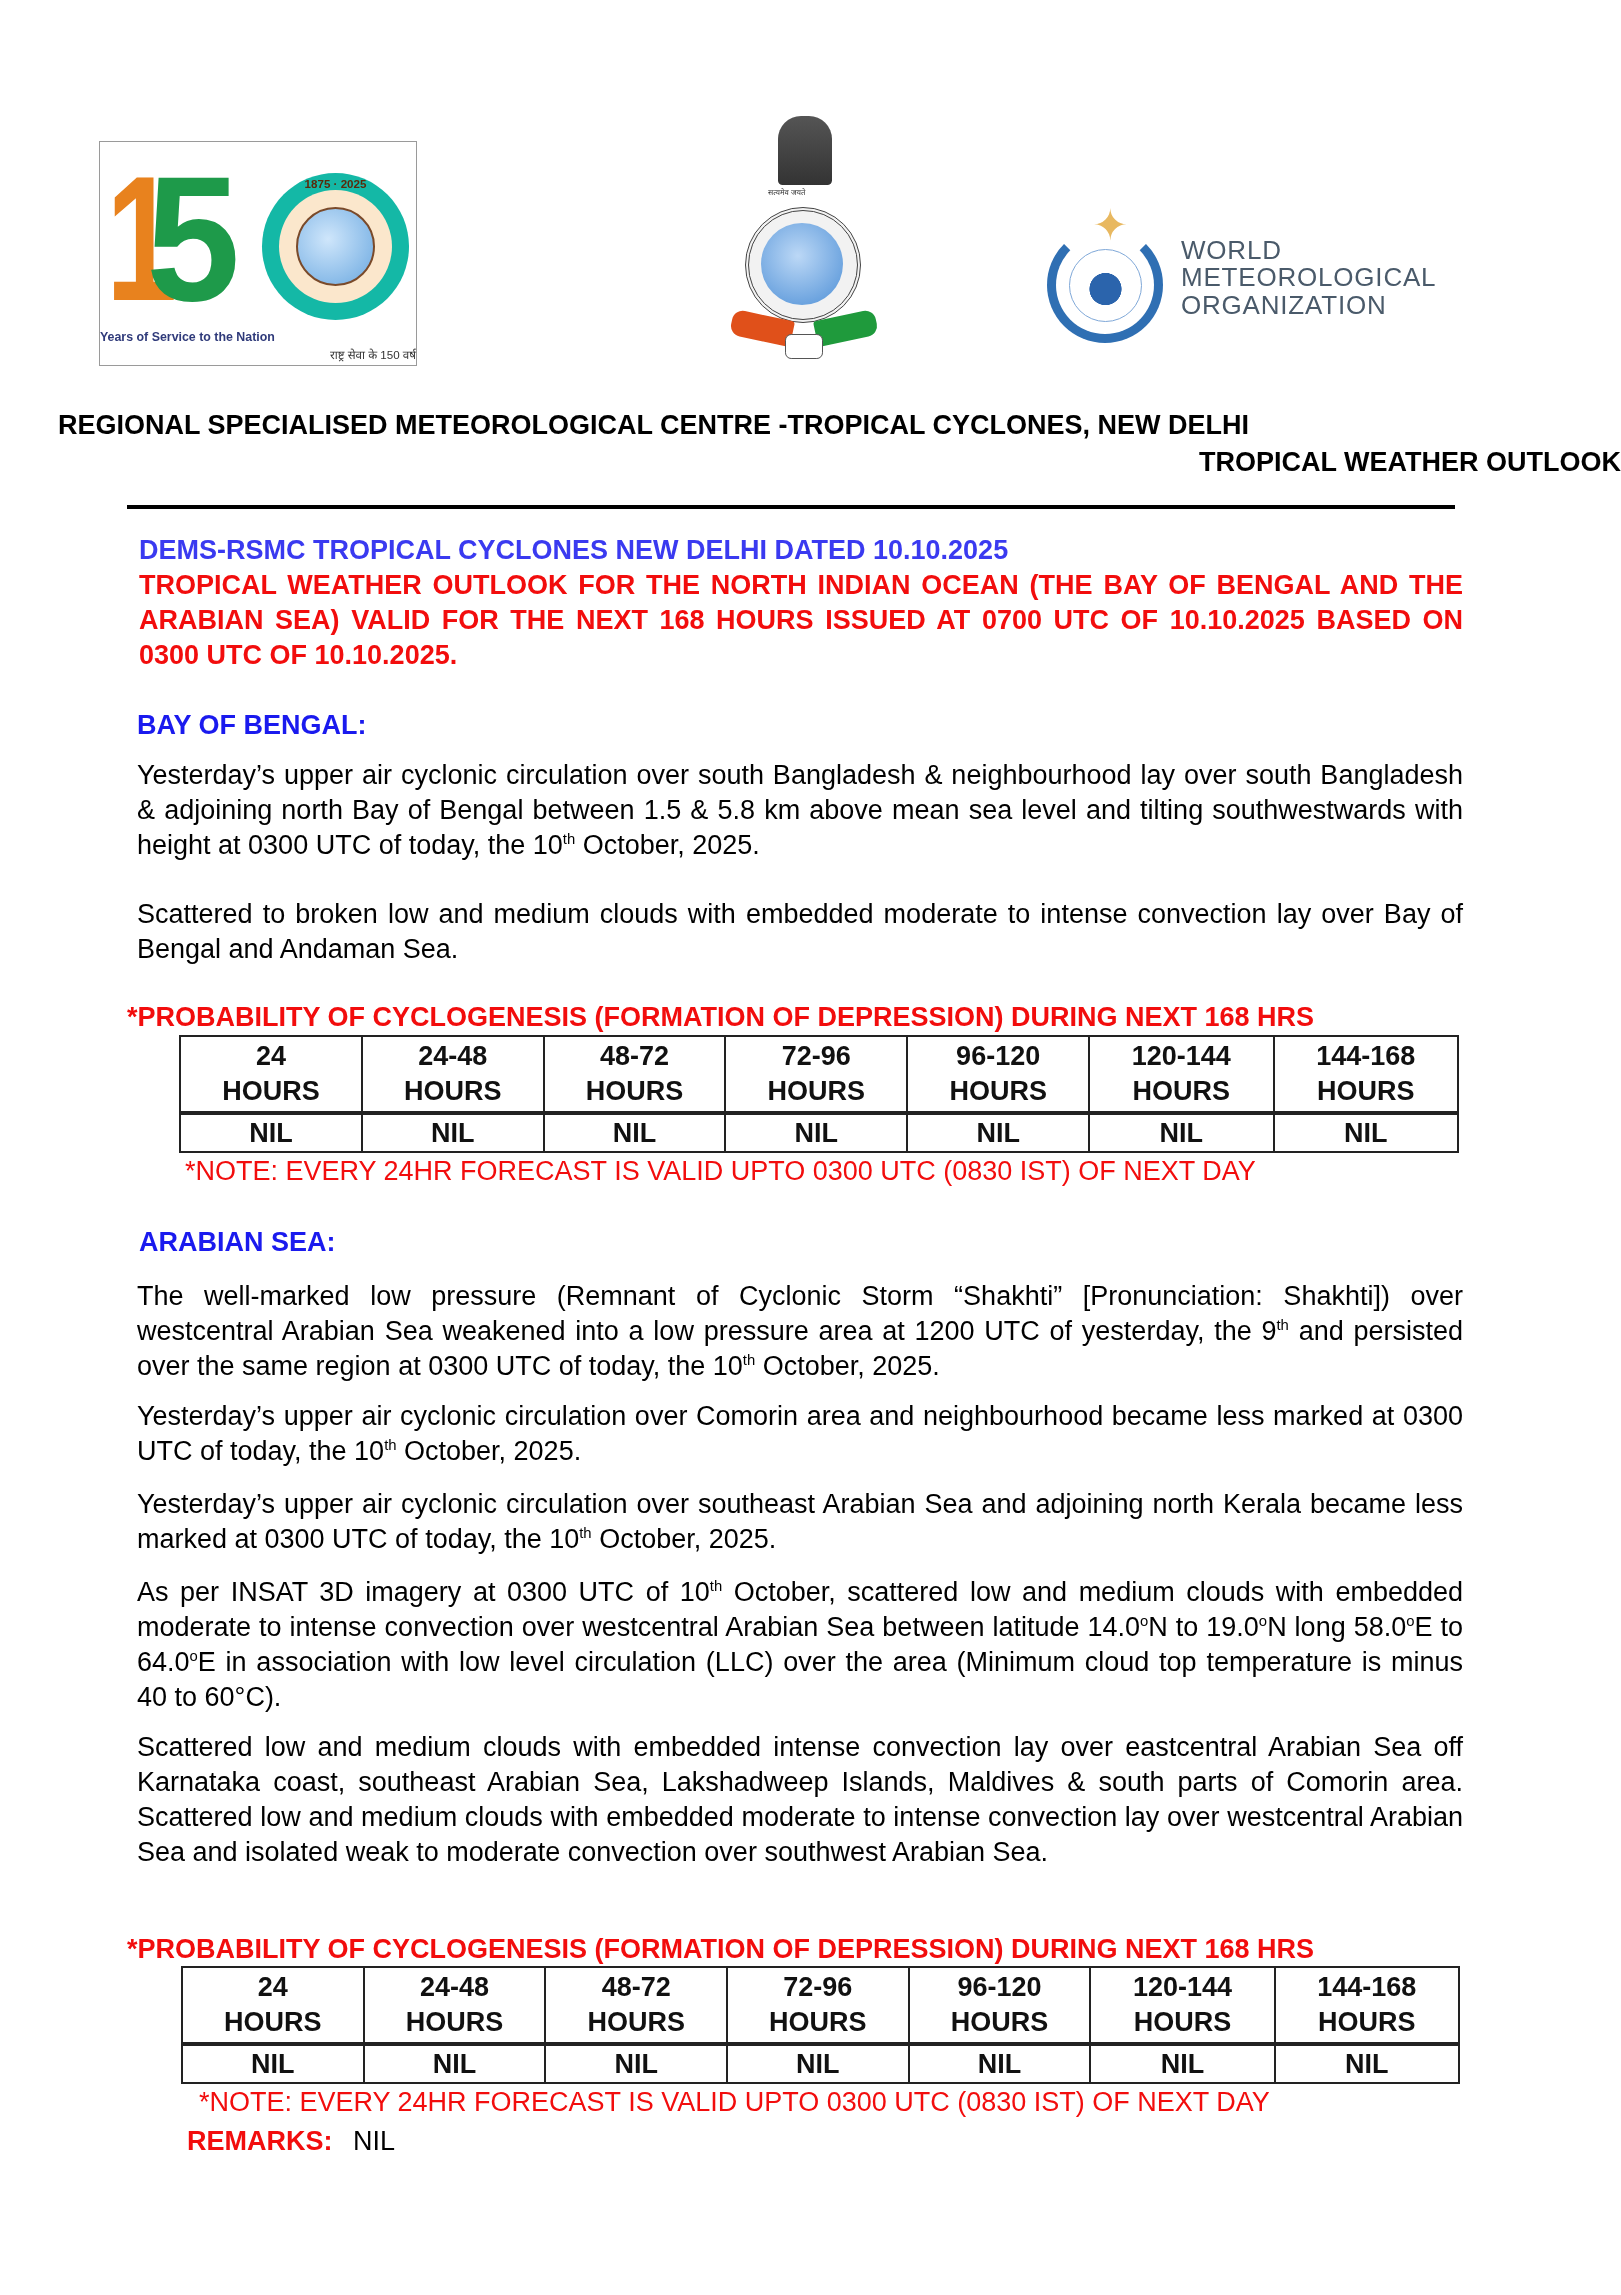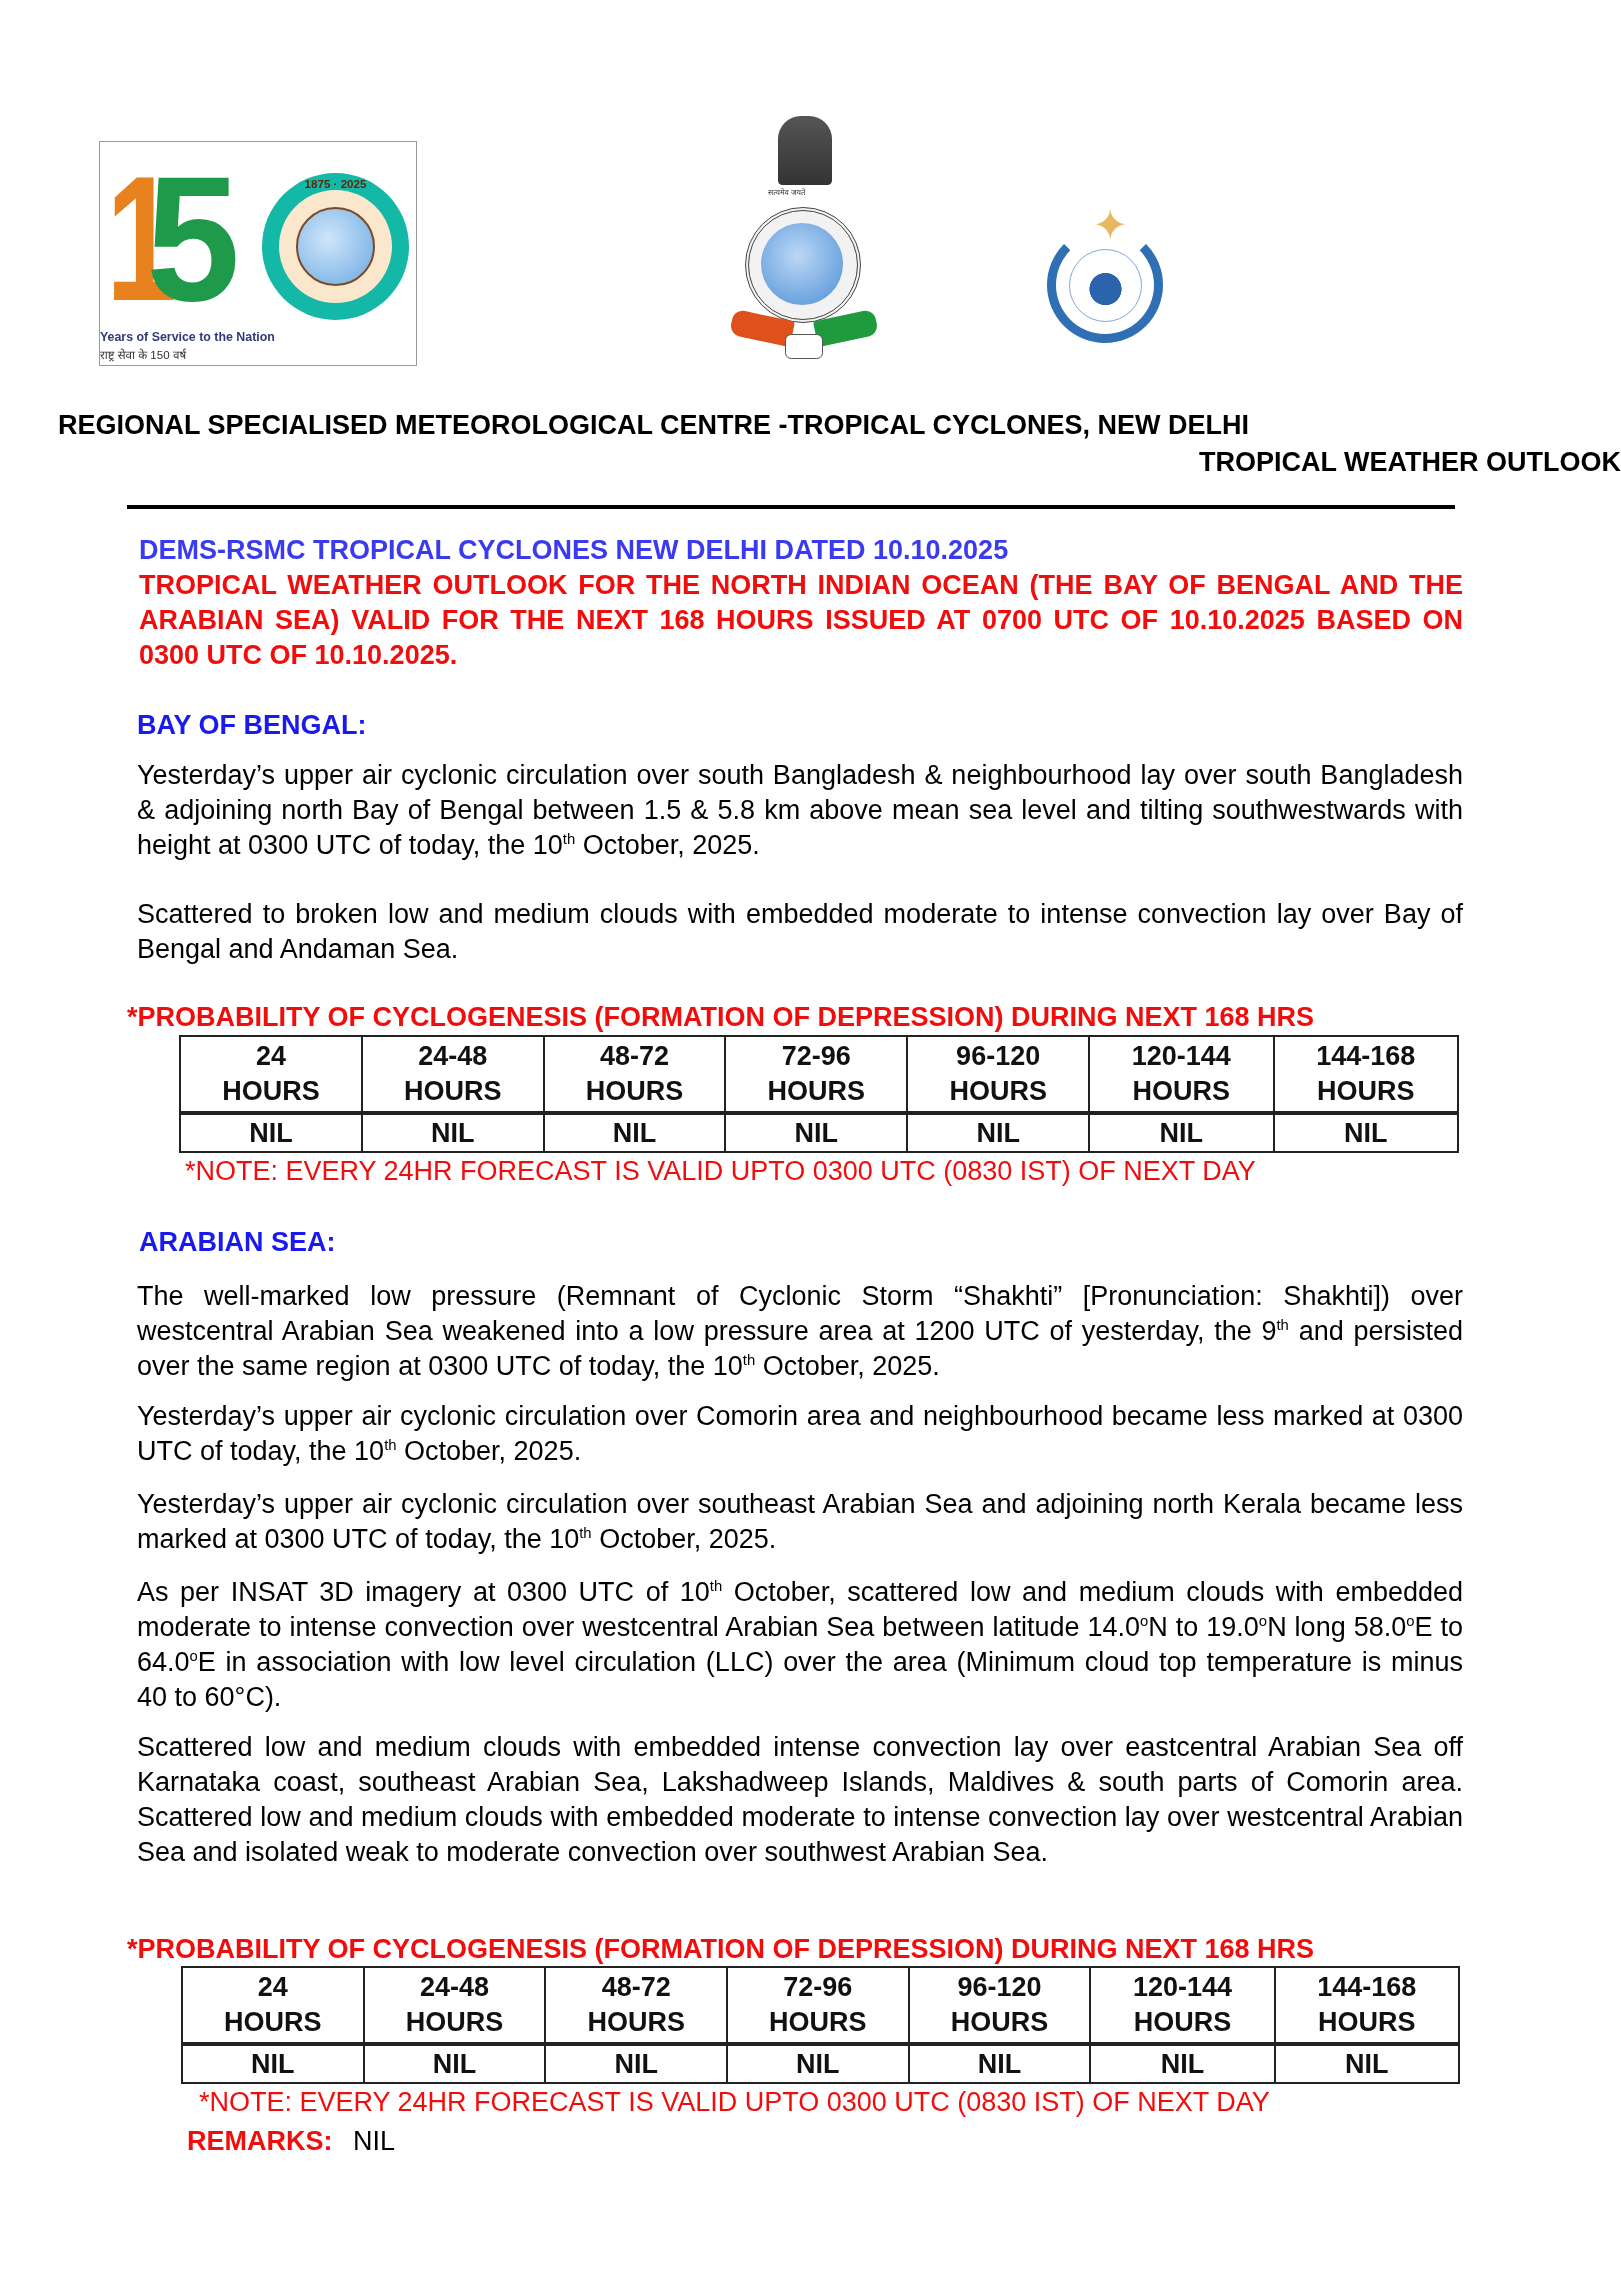--- a/index.html
+++ b/index.html
@@ -14,21 +14,21 @@
     left: 99px; top: 141px; width: 318px; height: 225px;
     border: 1.5px solid #9a9a9a; background: #fff; box-sizing: border-box;
   }
   .logo-150 .one { position:absolute; left:6.2px; top:7.7px; font: bold 178px/1 "Liberation Sans", sans-serif; color:#e8821e; letter-spacing:-7.7px; transform: scaleX(0.72); transform-origin:left top; }
   .logo-150 .five { position:absolute; left:46px; top:7.7px; font: bold 178px/1 "Liberation Sans", sans-serif; color:#1e9a4a; transform: scaleX(0.95); transform-origin:left top; }
   .logo-150 .ring { position:absolute; left:162px; top:31px; width:147px; height:147px; border-radius:50%; background:#14b8a6; }
   .logo-150 .ring .inner { position:absolute; left:17px; top:17px; width:113px; height:113px; border-radius:50%; background:#fbe7cc; }
   .logo-150 .ring .globe { position:absolute; left:34px; top:34px; width:79px; height:79px; border-radius:50%; background: radial-gradient(circle at 40% 40%, #cfe6fb, #6aa8e0); border:2.3px solid #7a4a2a; box-sizing:border-box; }
   .logo-150 .ring .years { position:absolute; left:0; right:0; top:4.6px; text-align:center; font: bold 11.6px/1 "Liberation Sans", sans-serif; color:#5a2a0a; }
   .logo-150 .tagline { position:absolute; left:0; right:0; bottom:21.6px; font: bold 12.4px/1 "Liberation Sans", sans-serif; color:#2f3a7a; }
-  .logo-150 .tagline-hi { position:absolute; left:0; right:0; bottom:4.6px; text-align:left; font: 11.6px/1 "Liberation Sans", sans-serif; color:#333; }
+  .logo-150 .tagline-hi { position:absolute; left:0; right:0; bottom:4.6px; text-align:right; font: 11.6px/1 "Liberation Sans", sans-serif; color:#333; }
 
   .logo-imd { left: 722px; top: 116px; width: 162px; height: 255px; }
   .logo-imd .emblem { position:absolute; left:56px; top:0; width:54px; height:69px; background: linear-gradient(#555, #333); border-radius: 23px 23px 4.6px 4.6px; }
   .logo-imd .motto { position:absolute; left:46px; top:73px; width:69px; text-align:left; font: 7.7px/1 "Liberation Sans", sans-serif; color:#333; }
   .logo-imd .seal { position:absolute; left:23px; top:91px; width:116px; height:116px; border-radius:50%; border:4.6px double #444; box-sizing:border-box; background:#f2f2f2; }
   .logo-imd .seal .map { position:absolute; left:12.4px; top:12.4px; width:82px; height:82px; border-radius:50%; background: radial-gradient(circle at 45% 40%, #bcd8f6, #4d8fd6); }
   .logo-imd .ribbon-l { position:absolute; left:9.3px; top:199px; width:62px; height:26px; background:#e0501a; border-radius: 10.8px 3.1px 3.1px 10.8px; transform: rotate(12deg); }
   .logo-imd .ribbon-r { position:absolute; left:93px; top:199px; width:62px; height:26px; background:#1f9a3c; border-radius: 3.1px 10.8px 10.8px 3.1px; transform: rotate(-12deg); }
   .logo-imd .ribbon-c { position:absolute; left:63px; top:218px; width:36px; height:23px; background:#fff; border:1.5px solid #555; border-radius:6.2px; }
 
@@ -85,20 +85,25 @@
   <div class="ribbon-r"></div>
   <div class="ribbon-c"></div>
 </div>
 
 <div class="abs logo-wmo">
   <div class="emblem">
     <div class="wreath"></div>
     <div class="globe"></div>
     <div class="star">✦</div>
   </div>
+  <div class="name">
+    <div>WORLD</div>
+    <div>METEOROLOGICAL</div>
+    <div>ORGANIZATION</div>
+  </div>
 </div>
 
 <div class="abs title-1">REGIONAL SPECIALISED METEOROLOGICAL CENTRE -TROPICAL CYCLONES, NEW DELHI</div>
 <div class="abs title-2">TROPICAL WEATHER OUTLOOK</div>
 <div class="abs rule"></div>
 
 <div class="abs dems">DEMS-RSMC TROPICAL CYCLONES NEW DELHI DATED 10.10.2025</div>
 <div class="abs outlook">TROPICAL WEATHER OUTLOOK FOR THE NORTH INDIAN OCEAN (THE BAY OF BENGAL AND THE ARABIAN SEA) VALID FOR THE NEXT 168 HOURS ISSUED AT 0700 UTC OF 10.10.2025 BASED ON 0300 UTC OF 10.10.2025.</div>
 
 <div class="abs section-head" style="left:137px; top:709px;">BAY OF BENGAL:</div>

